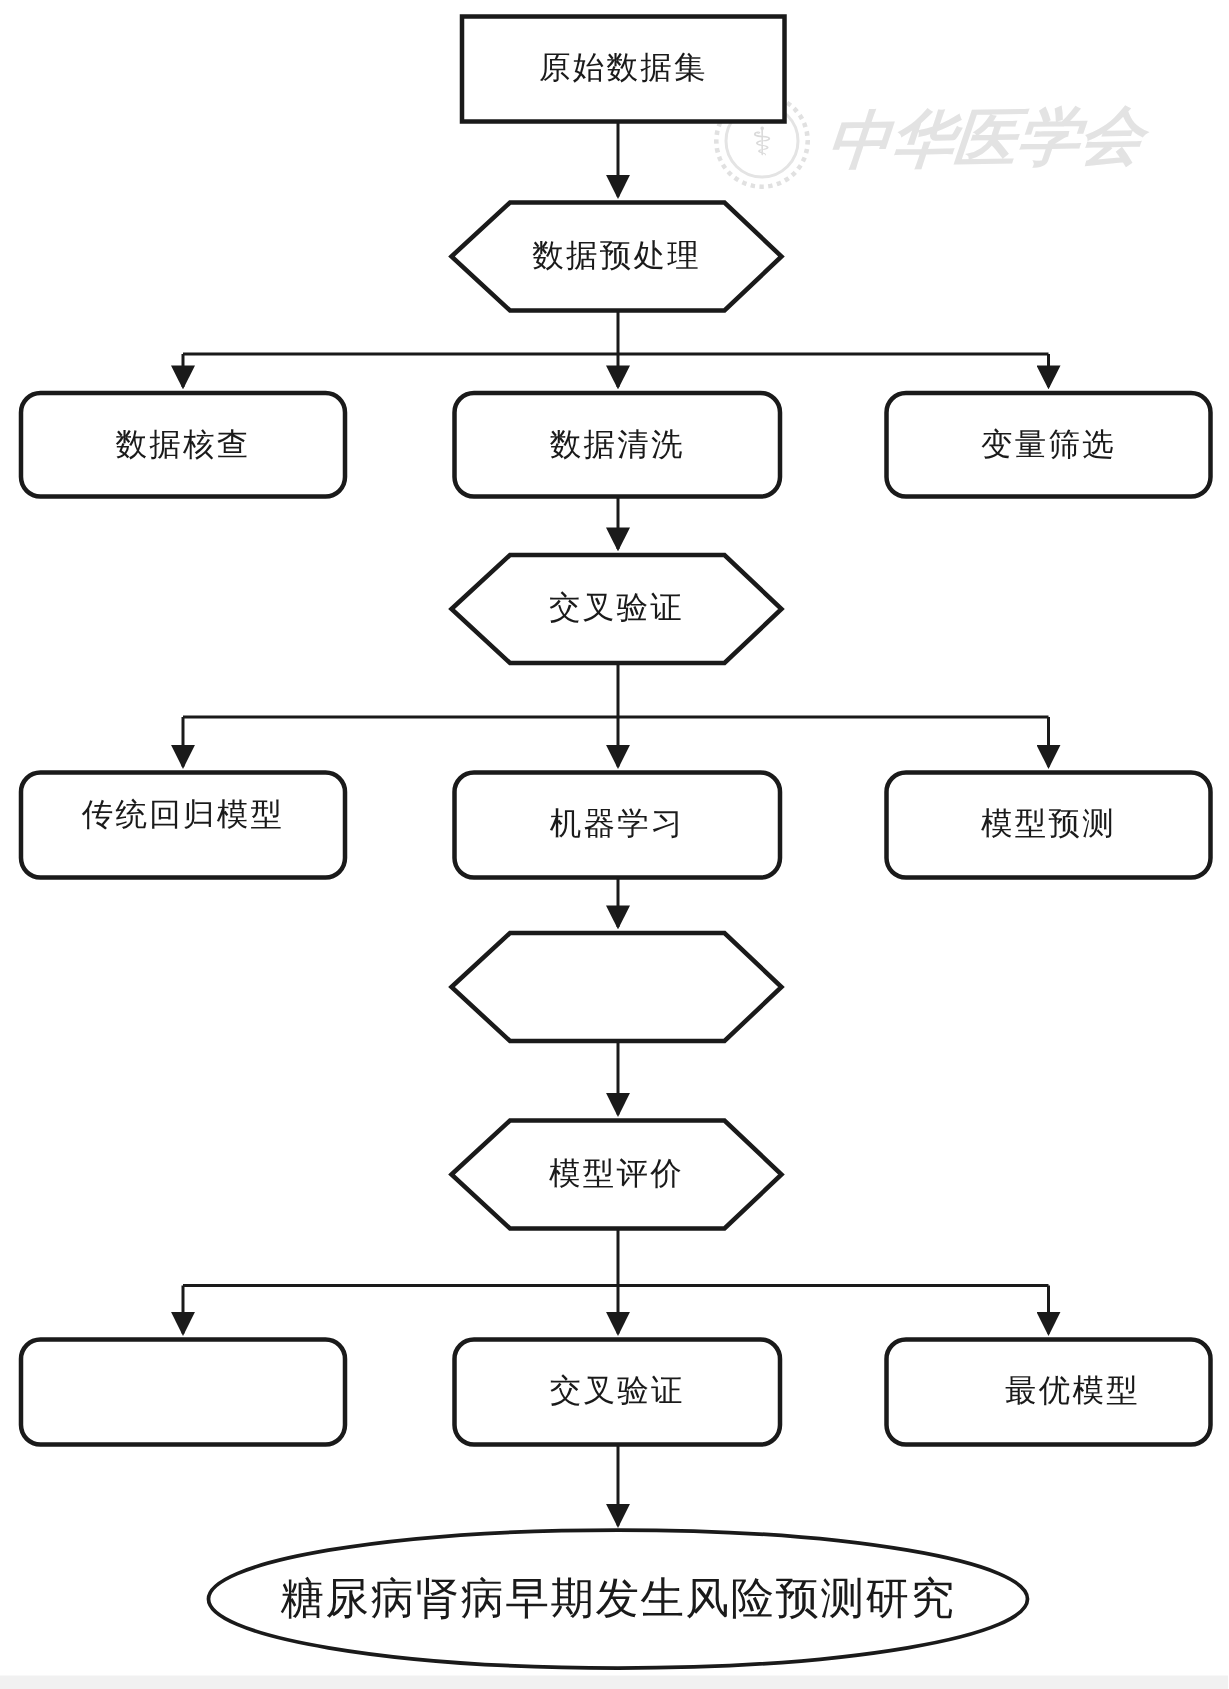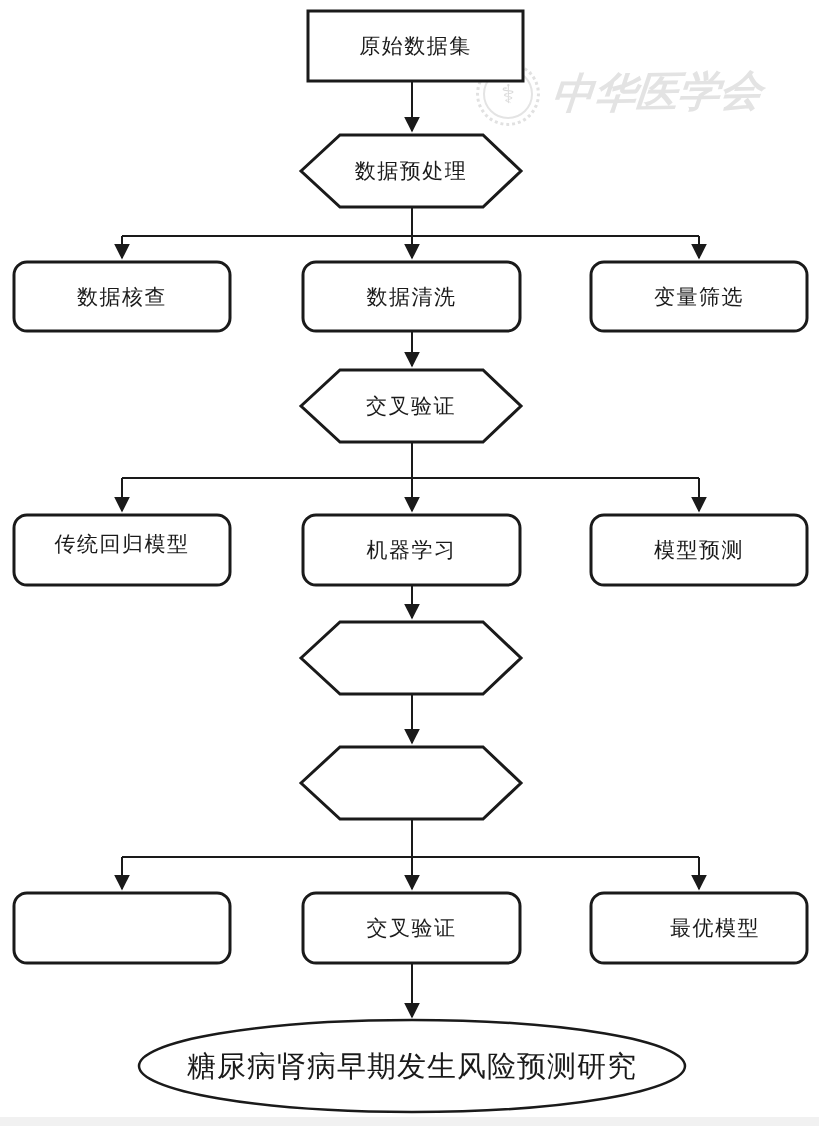--- a/index.html
+++ b/index.html
@@ -151,20 +151,21 @@
   <div class="node-label" style="left:303px; top:262px; width:217px; height:69px;">数据清洗</div>
   <div class="node-label" style="left:14px;  top:262px; width:216px; height:69px;">数据核查</div>
   <div class="node-label" style="left:591px; top:262px; width:216px; height:69px;">变量筛选</div>
 
   <div class="node-label" style="left:301px; top:370px; width:220px; height:72px;">交叉验证</div>
 
   <div class="node-label" style="left:14px;  top:515px; width:216px; height:58px;">传统回归模型</div>
   <div class="node-label" style="left:303px; top:515px; width:217px; height:70px;">机器学习</div>
   <div class="node-label" style="left:591px; top:515px; width:216px; height:70px;">模型预测</div>
 
+  <div class="node-label" style="left:301px; top:747px; width:220px; height:72px;">模型评价</div>
 
   <div class="node-label" style="left:303px; top:893px; width:217px; height:70px;">交叉验证</div>
   <div class="node-label" style="left:591px; top:893px; width:248px; height:70px;">最优模型</div>
 
   <div class="node-label end-label" style="left:139px; top:1020px; width:546px; height:92px;">糖尿病肾病早期发生风险预测研究</div>
 
   <div class="page-edge-strip"></div>
 </div>
 
 </body></html>

